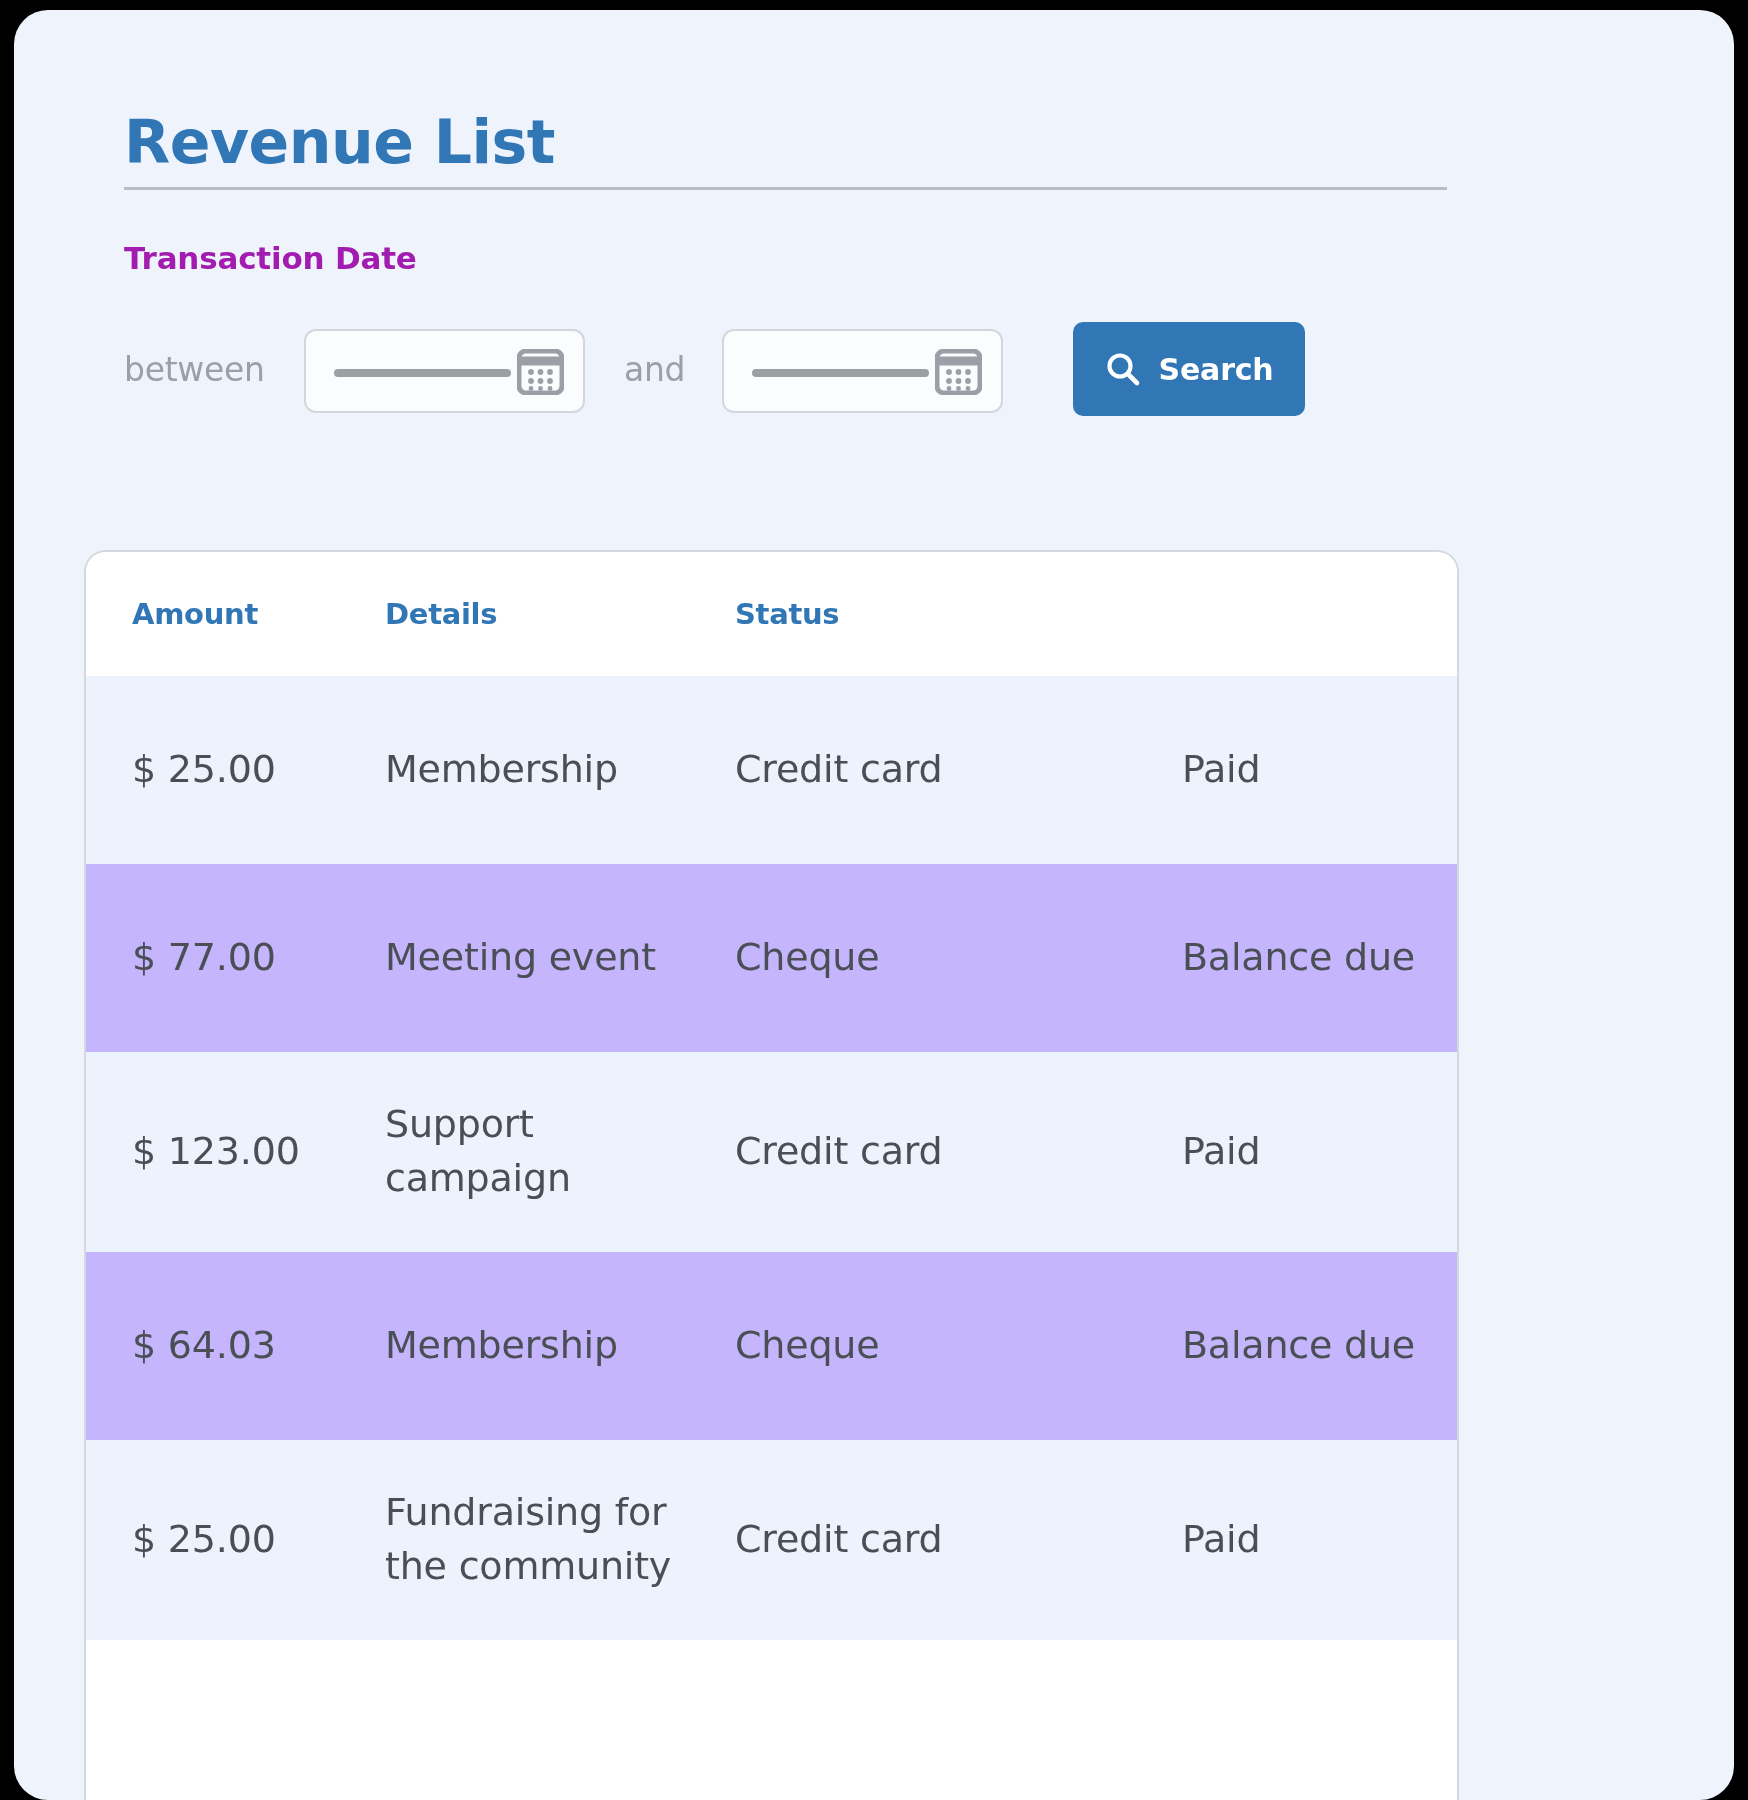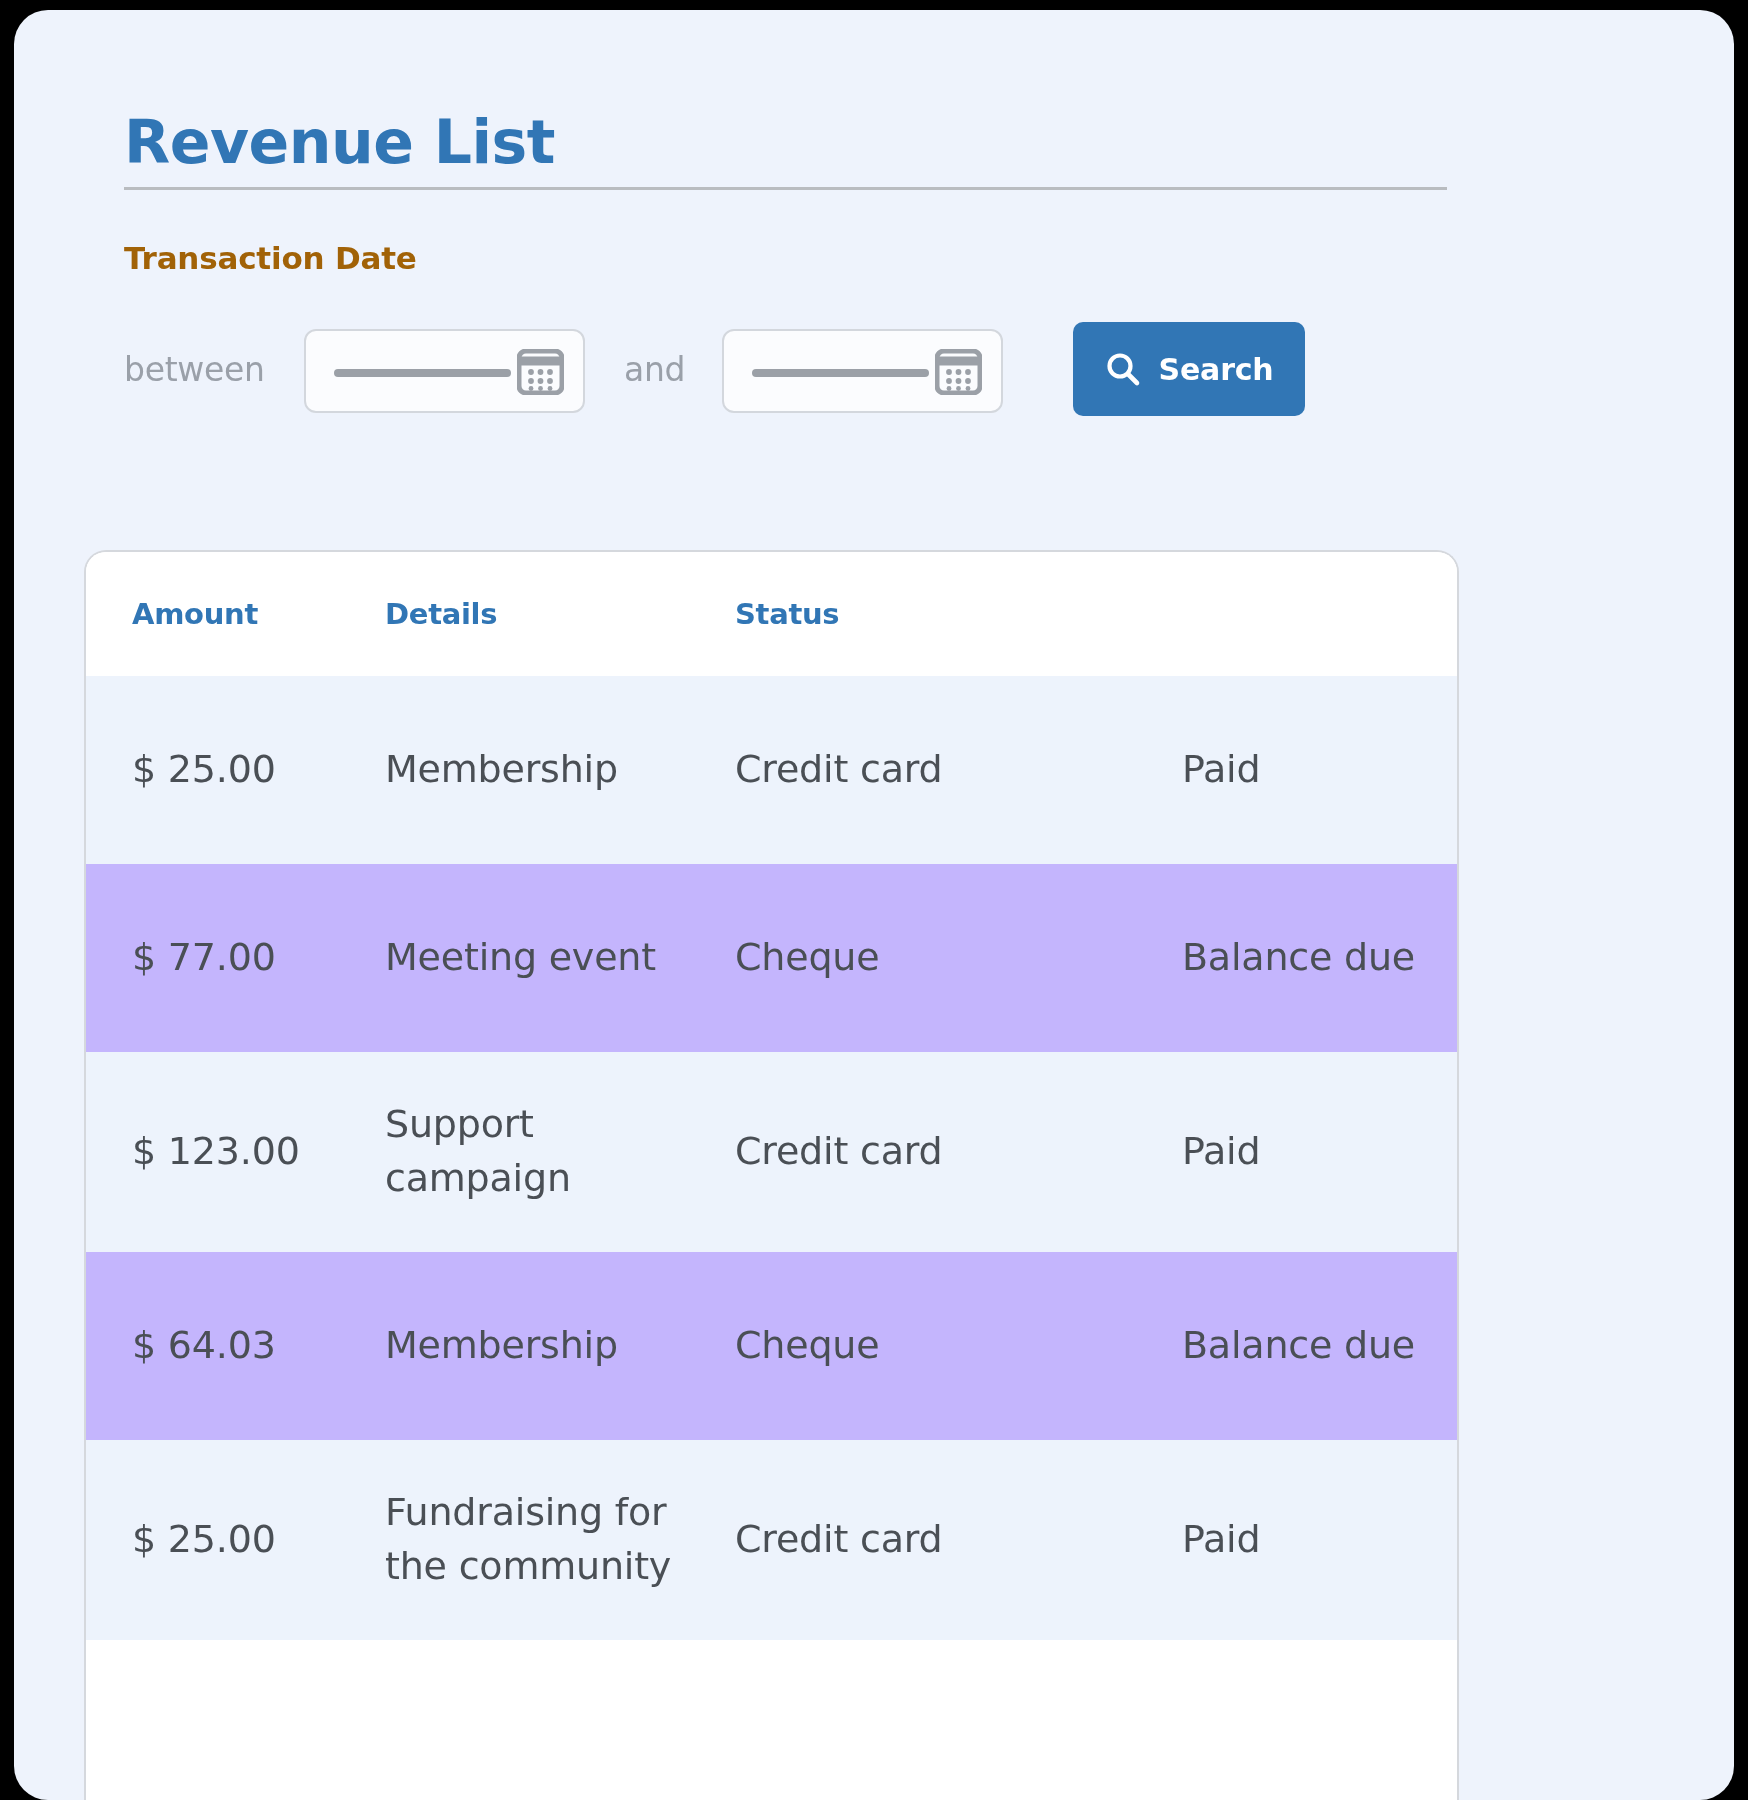--- a/index.html
+++ b/index.html
@@ -58,21 +58,21 @@
     background: #b9bcc0;
   }
 
   .section-label {
     position: absolute;
     left: 110px;
     top: 230px;
     font-family: "DejaVu Sans", sans-serif;
     font-size: 31px;
     font-weight: bold;
-    color: #a16207;
+    color: #a21caf;
     letter-spacing: -0.2px;
   }
 
   
   .filter-row {
     position: absolute;
     left: 110px;
     top: 312px;
     width: 1330px;
     height: 95px;

